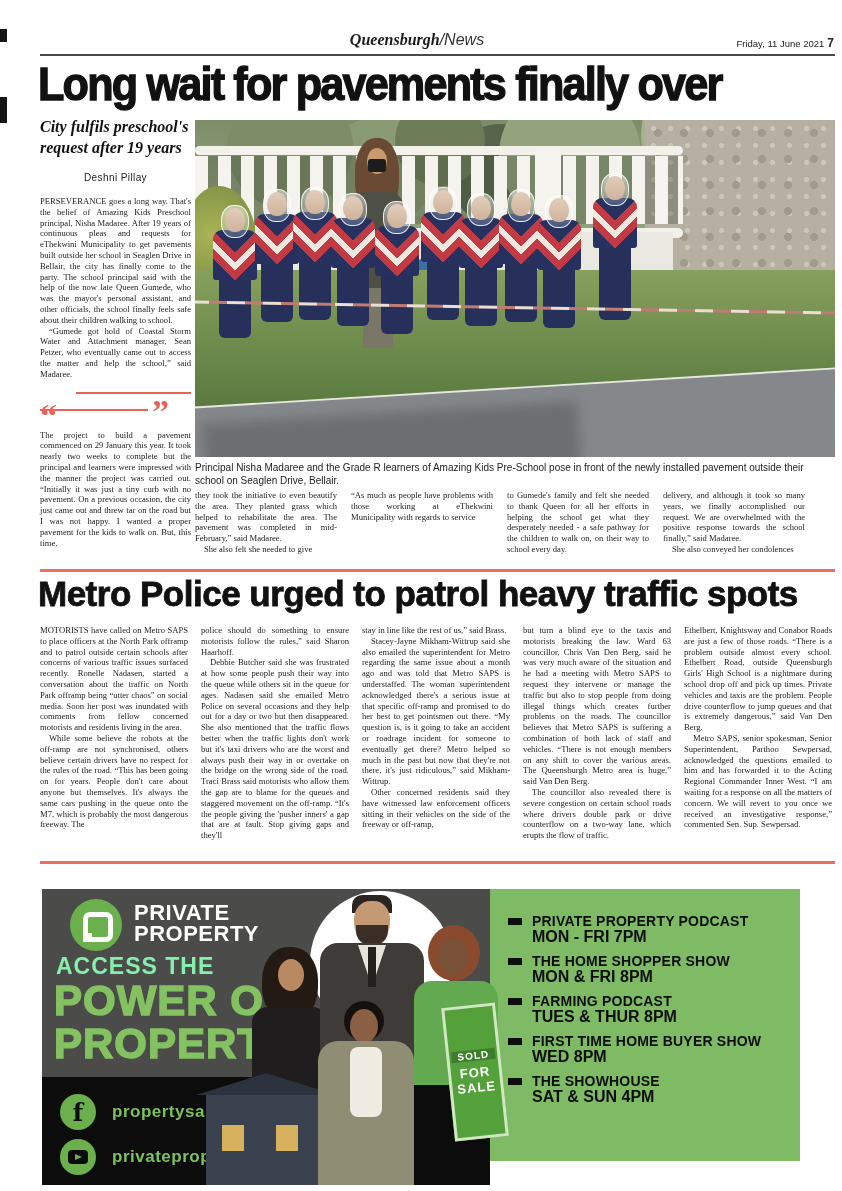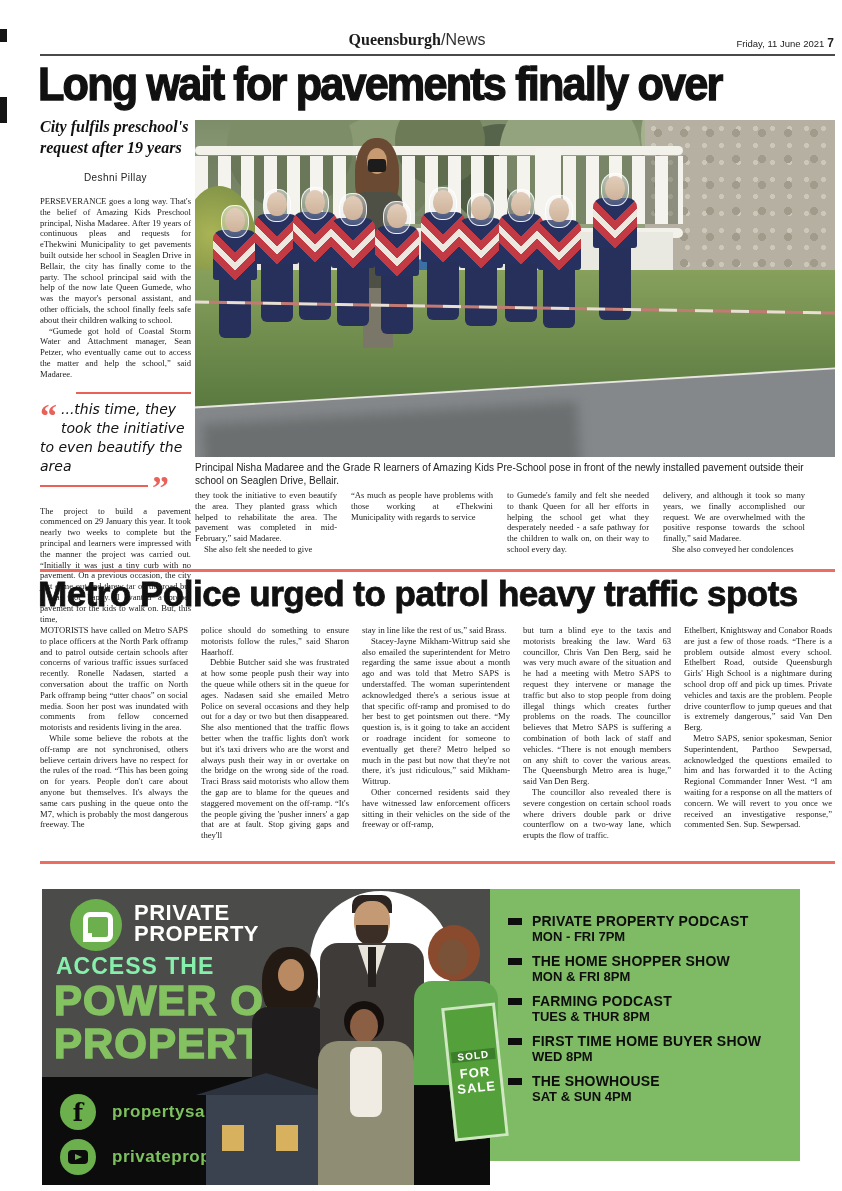--- a/index.html
+++ b/index.html
@@ -4,21 +4,21 @@
 <style>
   html,body{margin:0;padding:0;background:#e8e8e8;}
   .page{position:relative;width:842px;height:1191px;margin:0 auto;background:#fff;overflow:hidden;
         font-family:"Liberation Sans",sans-serif;color:#1c1c1c;}
   
   .artifact{position:absolute;left:0;background:#151515;width:7px;}
   .a1{top:29px;height:13px;}
   .a2{top:97px;height:26px;}
 
   
-  .masthead{position:absolute;left:0;right:8px;top:31px;text-align:center;font-size:16px;}
+  .masthead{position:absolute;left:0;right:8px;top:31px;text-align:center;font-size:16px;font-style:italic;}
   .mh-b{font-family:"Liberation Serif",serif;font-weight:bold;}
   .mh-l{font-weight:300;color:#333;}
   .dateline{position:absolute;right:8px;top:36px;font-size:9.5px;color:#222;}
   .pgnum{font-weight:bold;font-size:12px;margin-left:3px;}
   .hrule{position:absolute;left:40px;width:795px;top:54px;height:2px;background:#4a4a4a;}
 
   .headline1{position:absolute;left:38px;top:56px;margin:0;font-size:47px;font-weight:700;
              letter-spacing:-2px;transform:scaleX(.92);transform-origin:left;
              -webkit-text-stroke:1.3px #111;color:#111;white-space:nowrap;}
 
@@ -137,21 +137,21 @@
     border-top:3.5px solid transparent;border-bottom:3.5px solid transparent;}
   .handle{color:#7dc15e;font-weight:bold;font-size:17px;letter-spacing:.5px;}
 
   .ad-green{position:absolute;left:448px;top:0;width:310px;height:272px;background:#7fba64;
             padding:14px 16px;box-sizing:border-box;}
   .tune{color:#fff;font-weight:bold;font-size:20px;line-height:24px;letter-spacing:.3px;}
   .shows{margin-top:10px;}
   .show{display:flex;margin-top:9px;}
   .bullet{flex:none;width:14px;height:7px;background:#0d0d0d;margin:5px 10px 0 2px;}
   .stitle{font-weight:bold;font-size:14px;line-height:16px;color:#0d0d0d;letter-spacing:.2px;}
-  .ssub{font-size:13px;line-height:15px;color:#0d0d0d;font-weight:600;}
+  .ssub{font-size:16px;line-height:15px;color:#0d0d0d;font-weight:600;}
   .ssub b{font-weight:800;}
 
   
   .collage{position:absolute;left:210px;top:0;width:280px;height:296px;}
   .blob{position:absolute;left:58px;top:2px;width:142px;height:142px;border-radius:50%;background:#fff;}
   .person i{position:absolute;display:block;}
   .man .hair{left:100px;top:6px;width:40px;height:18px;background:#2c2420;border-radius:10px 10px 0 0;}
   .man .face{left:102px;top:12px;width:36px;height:40px;background:#c49a74;border-radius:45%;}
   .man .beard{left:104px;top:36px;width:32px;height:20px;background:#3a2e26;border-radius:0 0 14px 14px;}
   .man .torso{left:68px;top:54px;width:104px;height:120px;background:#3f3b38;border-radius:18px 18px 0 0;}
@@ -199,21 +199,20 @@
   <div class="leftcol">
     <h2 class="subhead">City fulfils preschool's request after 19 years</h2>
     <div class="byline">Deshni Pillay</div>
     <div class="body">
         <p>PERSEVERANCE goes a long way. That's the belief of Amazing Kids Preschool principal, Nisha Madaree. After 19 years of continuous pleas and requests for eThekwini Municipality to get pavements built outside her school in Seaglen Drive in Bellair, the city has finally come to the party. The school principal said with the help of the now late Queen Gumede, who was the mayor's personal assistant, and other officials, the school finally feels safe about their children walking to school.</p>
         <p>“Gumede got hold of Coastal Storm Water and Attachment manager, Sean Petzer, who eventually came out to access the matter and help the school,” said Madaree.</p>
       </div>
     <div class="pullquote">
       <span class="pq-topline"></span>
       <span class="oq">“</span>
-      <span class="pq-text">...this time, they took the initiative to even beautify the area</span>
       <span class="pq-bottom">
           <span class="pq-line"></span>
           <span class="cq">”</span>
         </span>
     </div>
     <div class="body">
         <p>The project to build a pavement commenced on 29 January this year. It took nearly two weeks to complete but the principal and learners were impressed with the manner the project was carried out. “Initially it was just a tiny curb with no pavement. On a previous occasion, the city just came out and threw tar on the road but I was not happy. I wanted a proper pavement for the kids to walk on. But, this time,</p>
       </div>
   </div>
 

